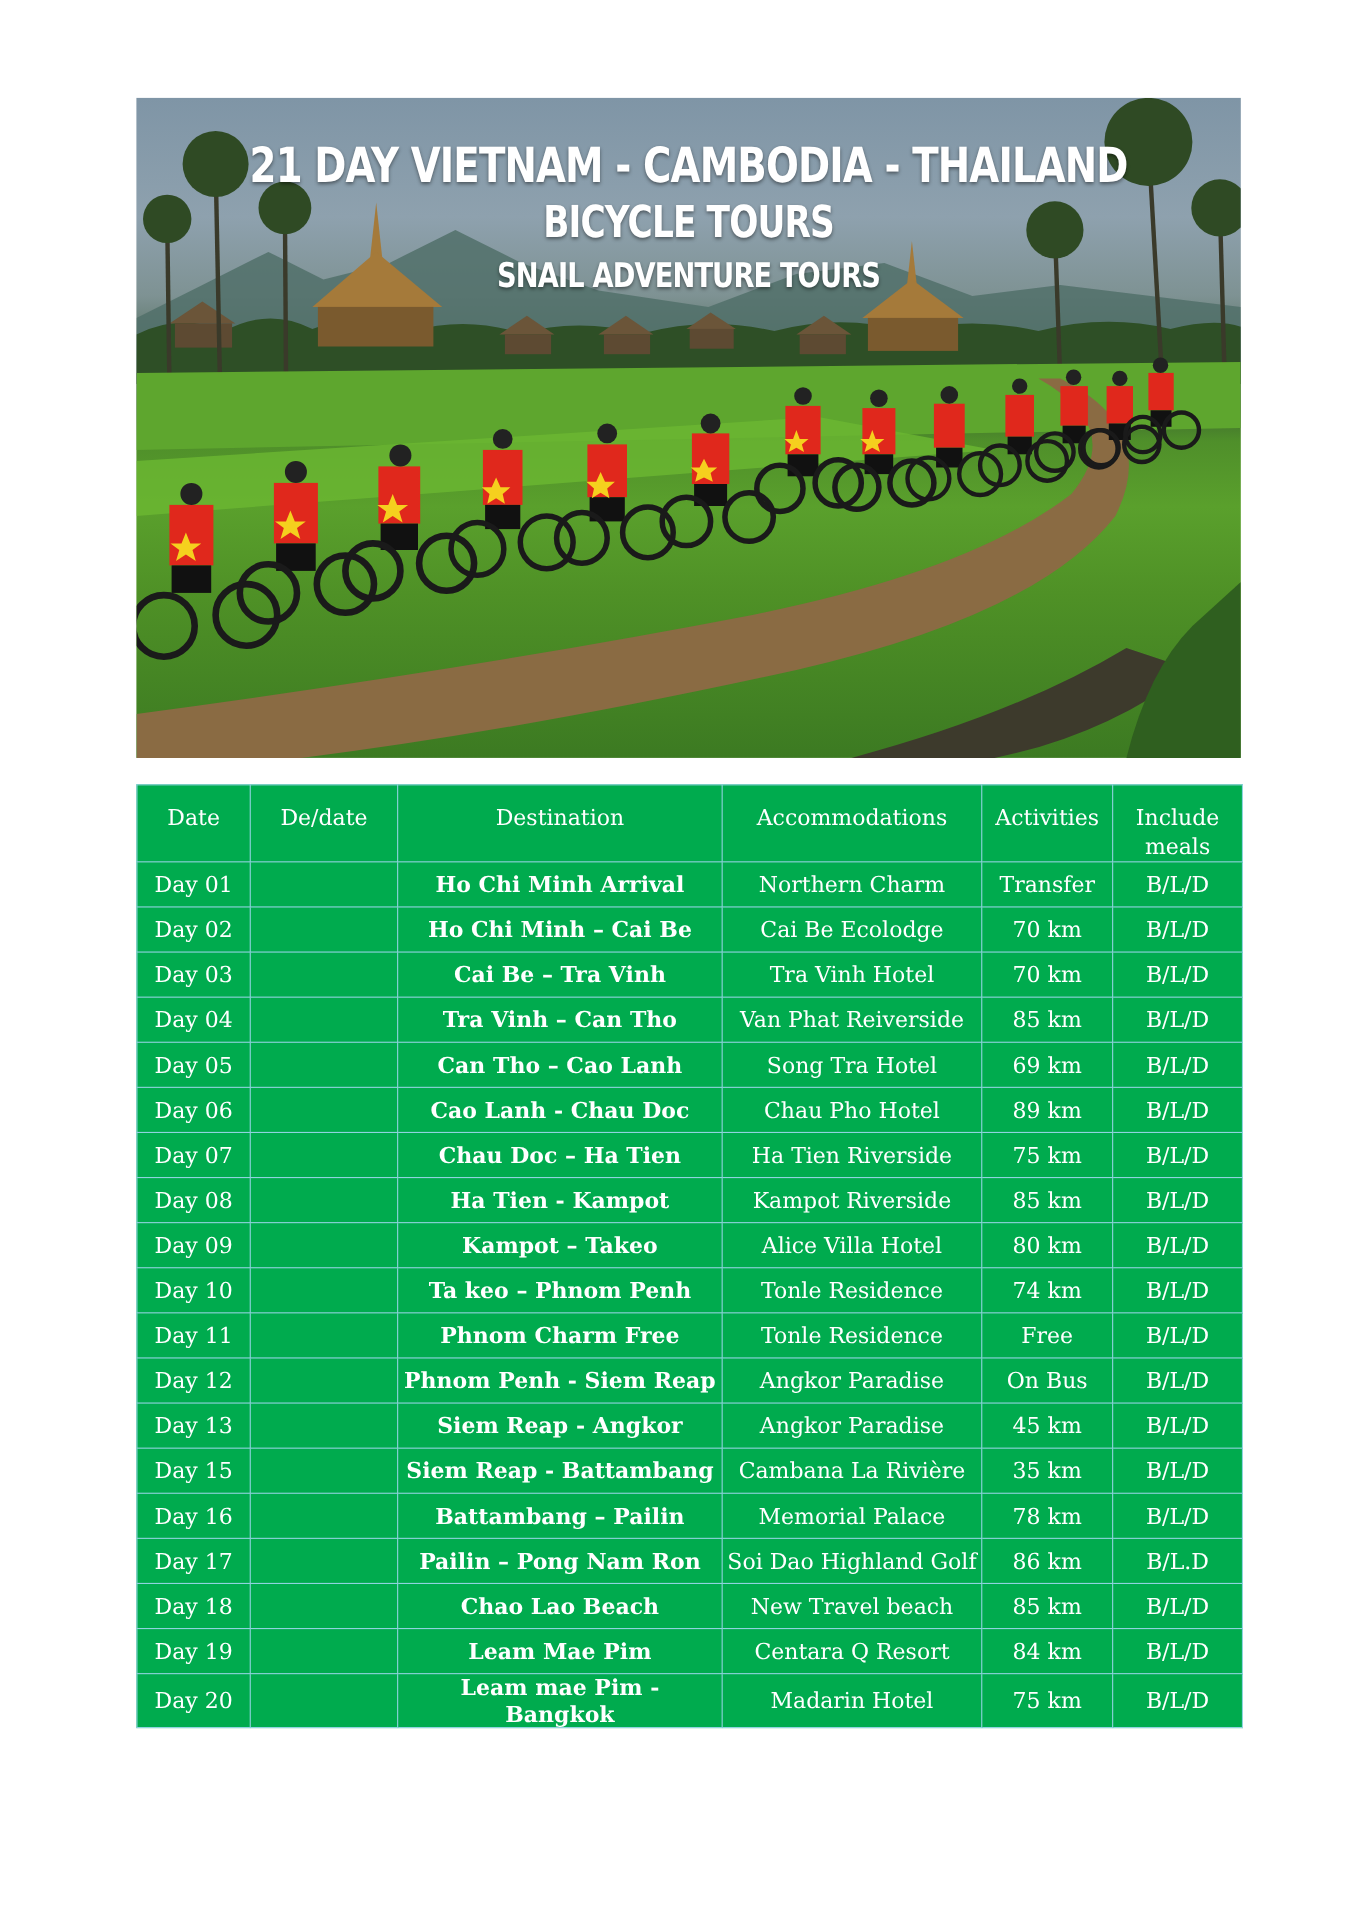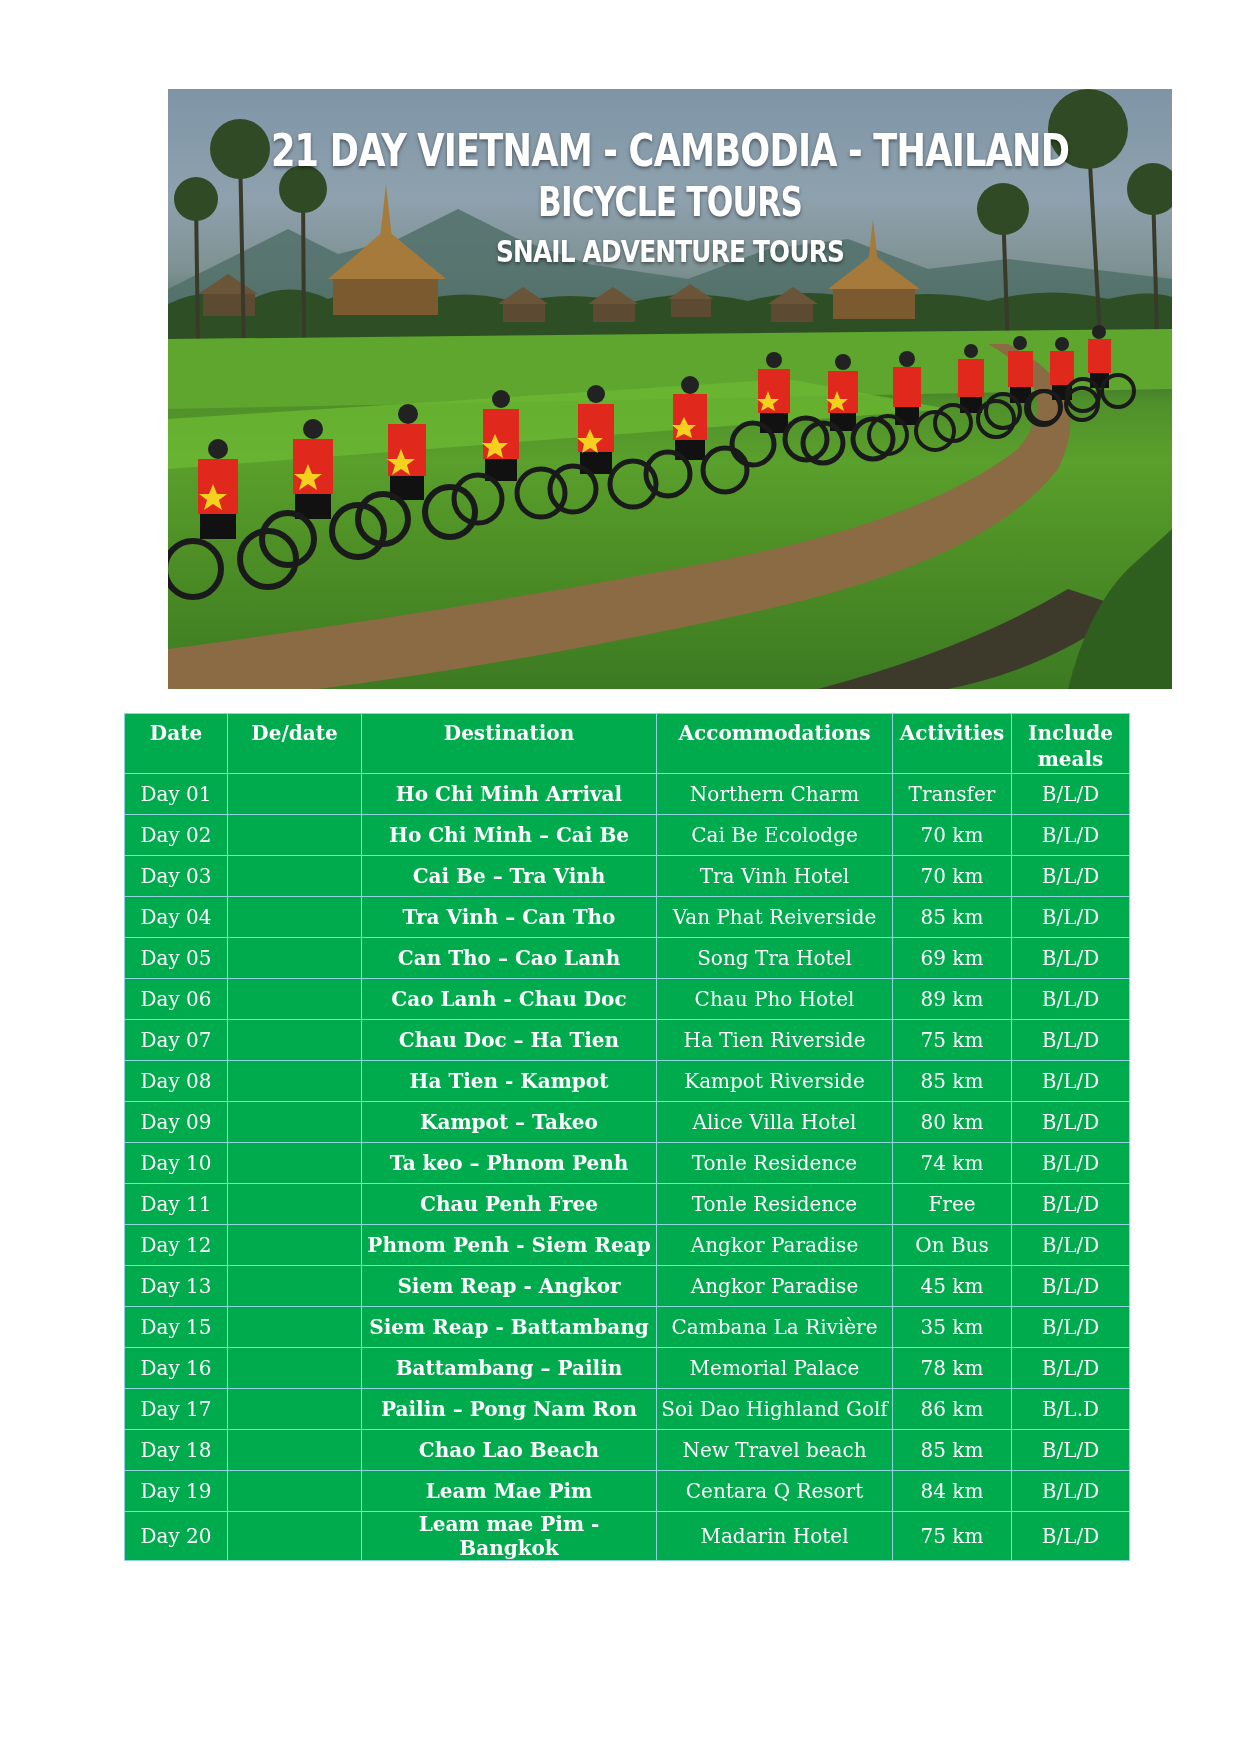--- a/index.html
+++ b/index.html
@@ -1,26 +1,26 @@
 <!DOCTYPE html>
 <html><head>
 <meta charset="utf-8">
 <style>
   html, body { margin:0; padding:0; background:#ffffff; }
   body { width:1240px; height:1753px; position:relative; overflow:hidden; font-family:"DejaVu Serif", serif; }
   .hero { position:absolute; left:124px; top:89px; width:1004px; height:600px; overflow:hidden;
-    background: linear-gradient(180deg,#7f95a6 0%,#8ea1ae 18%,#7e9293 30%,#4d6a55 40%,#3f6a2f 47%,#4f8f2a 52%,#5aa02c 62%,#4f9126 75%,#3c7a22 100%); margin-left: 44px; }
+    background: linear-gradient(180deg,#7f95a6 0%,#8ea1ae 18%,#7e9293 30%,#4d6a55 40%,#3f6a2f 47%,#4f8f2a 52%,#5aa02c 62%,#4f9126 75%,#3c7a22 100%); }
   .hero svg { position:absolute; left:0; top:0; }
   .hero-title { position:absolute; left:0; width:100%; text-align:center; color:#ffffff; font-family:"DejaVu Sans", sans-serif; font-weight:bold; letter-spacing:-1px; text-shadow:0 2px 4px rgba(0,0,0,0.45); transform-origin:center; white-space:nowrap; }
   .t1 { top:36px; font-size:44px; transform:scaleX(0.80); }
   .t2 { top:90px; font-size:40px; transform:scaleX(0.78); }
   .t3 { top:144px; font-size:31px; transform:scaleX(0.80); }
   table.itin { position:absolute; left:124px; top:713px; width:1005px; border-collapse:collapse; background:#00ab4e; table-layout:fixed; }
   table.itin th, table.itin td { border:1px solid #8fd3df; color:#ffffff; font-size:20px; padding:0 4px; height:40px; text-align:center; vertical-align:middle; }
-  table.itin th { font-weight:bold; height:53px; vertical-align:top; padding-top:6px; line-height:26px; }
+  table.itin th { font-weight:normal; height:53px; vertical-align:top; padding-top:16px; line-height:26px; }
   td.date { font-weight:normal; text-align:left; padding-left:12px; }
   td.dest { font-weight:bold; }
   td.acc.bold { font-weight:normal; }
   col.c1 { width:103px; } col.c2 { width:134px; } col.c3 { width:295px; }
   col.c4 { width:236px; } col.c5 { width:119px; } col.c6 { width:118px; }
 </style>
 </head>
 <body>
 
 <div class="hero">
@@ -283,21 +283,21 @@
         <td class="date">Day 10</td>
         <td></td>
         <td class="dest">Ta keo – Phnom Penh</td>
         <td class="acc">Tonle Residence</td>
         <td>74  km</td>
         <td>B/L/D</td>
       </tr>
       <tr>
         <td class="date">Day 11</td>
         <td></td>
-        <td class="dest">Chau Penh Free</td>
+        <td class="dest">Phnom Charm Free</td>
         <td class="acc">Tonle Residence</td>
         <td>Free</td>
         <td>B/L/D</td>
       </tr>
       <tr>
         <td class="date">Day 12</td>
         <td></td>
         <td class="dest">Phnom Penh -  Siem Reap</td>
         <td class="acc">Angkor Paradise</td>
         <td>On Bus</td>

